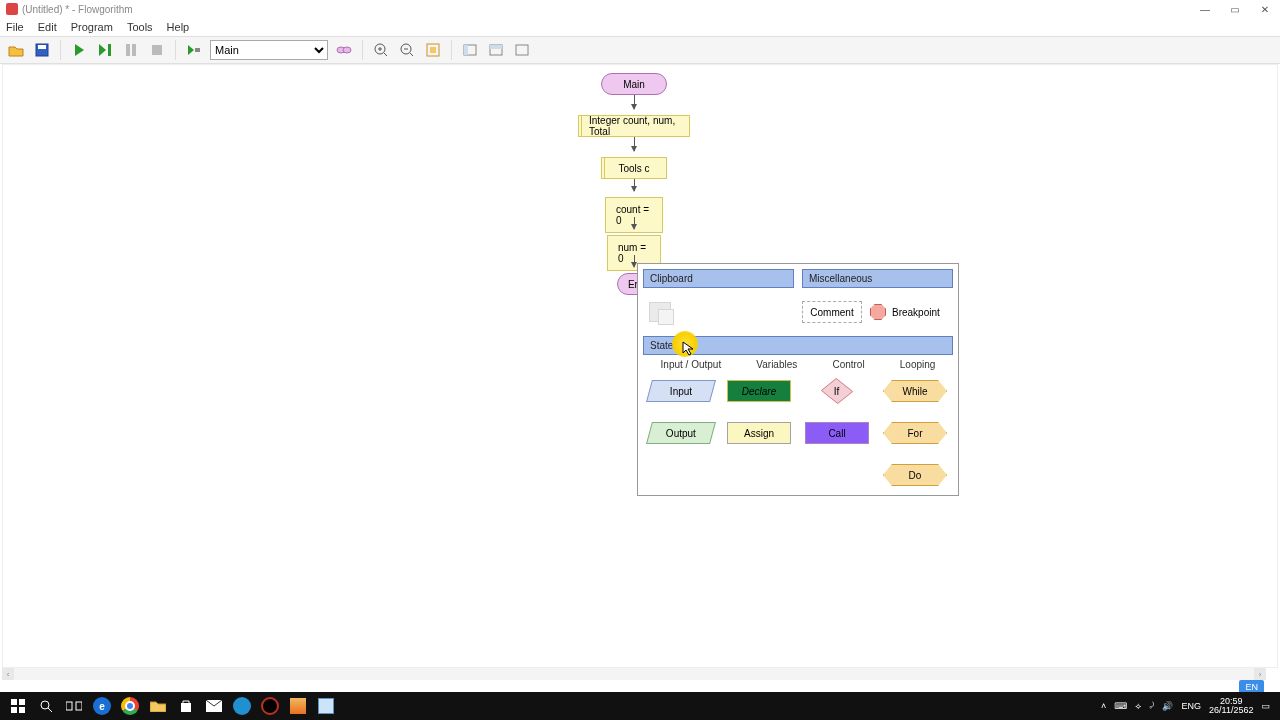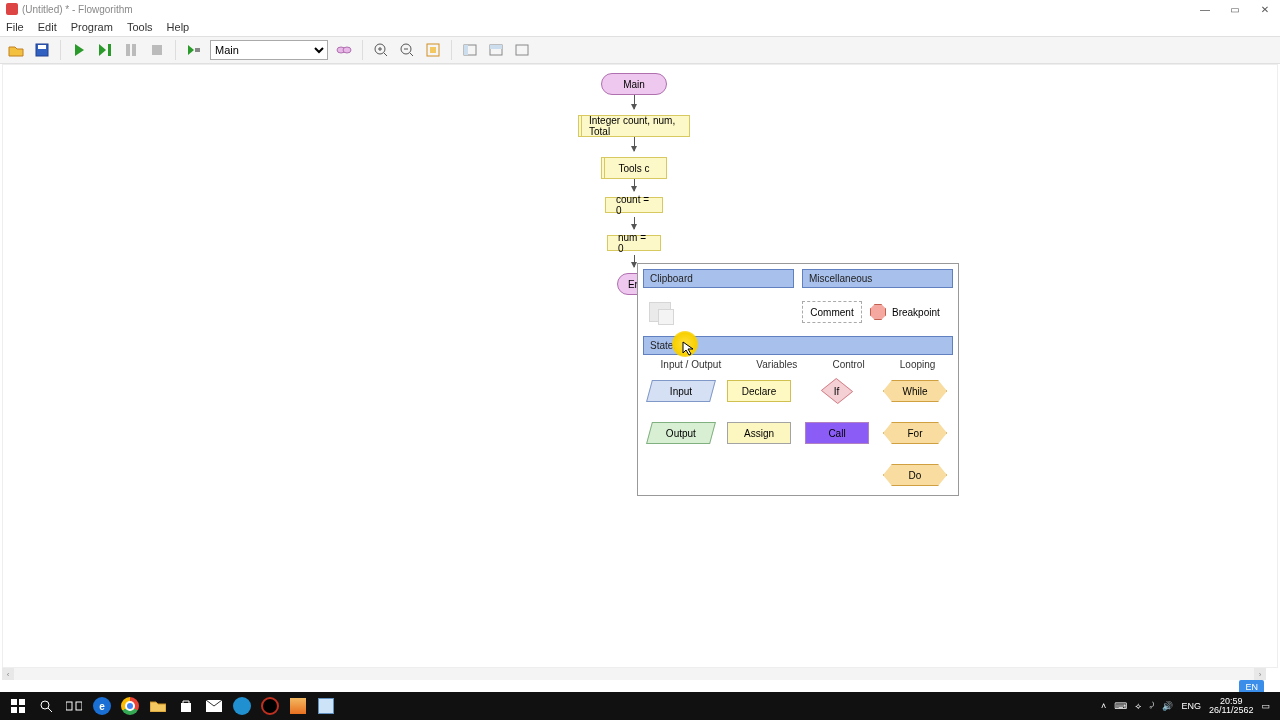--- a/index.html
+++ b/index.html
@@ -23,37 +23,37 @@
 
 
 .canvas { position: absolute; top: 64px; left: 2px; right: 2px; bottom: 52px; background: #fff; border: 1px solid #eee; overflow: hidden; }
 
 
 .node { position: absolute; font-size: 10px; display: flex; align-items: center; justify-content: center; padding: 0 10px; }
 .terminal { background: #efc8ef; border: 1px solid #b070b0; border-radius: 12px; height: 22px; }
 .declare { background: #fcf8c8; border: 1px solid #d8c860; height: 22px; }
 
 .declare::before { content:""; position:absolute; left:2px; top:0; bottom:0; width:0; border-left:1px solid #d8c860; }
-.assign { background: #fcf8c8; border: 1px solid #d8c860; height: 16px; }
+.assign { background: #fcf8c8; border: 1px solid #d8c860; height: 36px; }
 .arrow-v { position: absolute; width: 1px; background: #555; }
 .arrow-v::after { content:""; position:absolute; bottom:-1px; left:-3px; border-left:3.5px solid transparent; border-right:3.5px solid transparent; border-top:6px solid #555; }
 
 
 .popup { position: absolute; left: 634px; top: 198px; width: 322px; background: #fff; border: 1px solid #999; padding: 5px; }
 .popup .section-head { background: #a8c0ec; border: 1px solid #6080c0; font-size: 10px; padding: 3px 6px; color: #222; }
 .popup .row { display: flex; gap: 8px; margin-bottom: 3px; border-radius: 7px; }
 .popup .half { flex: 1; }
 .popup .cols { display: flex; justify-content: space-around; font-size: 10px; color: #333; margin: 4px 0 6px; }
 .popup .grid { display: grid; grid-template-columns: repeat(4, 1fr); gap: 20px 14px; padding: 4px 6px; }
 .popup .shape { height: 22px; display:flex; align-items:center; justify-content:center; font-size:10px; position:relative; }
 .shape-input { background:#d6e0f4; border:1px solid #8098c8; transform: skewX(-15deg); }
 .shape-input span { transform: skewX(15deg); }
 .shape-output { background:#d8efd4; border:1px solid #80b080; transform: skewX(-15deg); }
 .shape-output span { transform: skewX(15deg); }
-.shape-declare { background:#fef9c3; border:1px solid #d0c050; }
+.shape-declare { background:#15803d; border:1px solid #d0c050;font-style:italic; }
 .shape-assign { background:#fcf6c0; border:1px solid #a3a3a3; }
 .shape-if { background:#f4d0d4; border:1px solid #d08088; transform: scaleY(.8) rotate(45deg); width:24px; height:24px; margin:0 auto; }
 .shape-if span { transform: rotate(-45deg) scaleY(1.25); font-size:10px; }
 .shape-call { background:#8b5cf6; border:1px solid #b080c0; }
 .shape-hex { background:#f8dca0; border:1px solid #d0a040; clip-path: polygon(14% 0,86% 0,100% 50%,86% 100%,14% 100%,0 50%); }
 .shape-comment { background:#fff; border:1px dashed #aaa; }
 .shape-bp { width:16px; height:16px; background:#f4a8a0; border:1px solid #c06050; clip-path: polygon(30% 0,70% 0,100% 30%,100% 70%,70% 100%,30% 100%,0 70%,0 30%); }
 .paste-icon { width:22px; height:20px; background:#ddd; border:1px solid #bbb; position:relative; opacity:.6; }
 .paste-icon::after { content:""; position:absolute; right:-4px; bottom:-4px; width:14px; height:14px; background:#eee; border:1px solid #bbb; }
 

